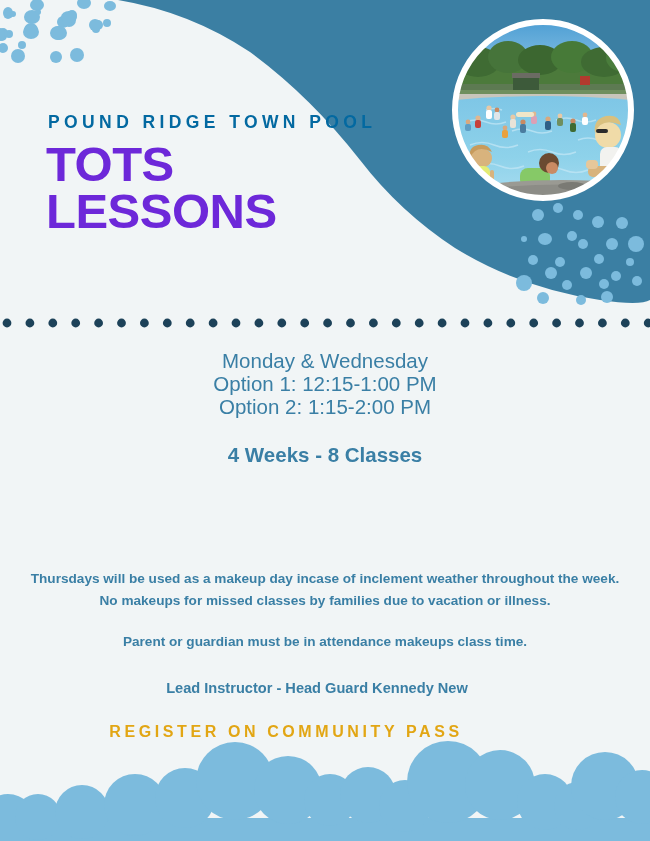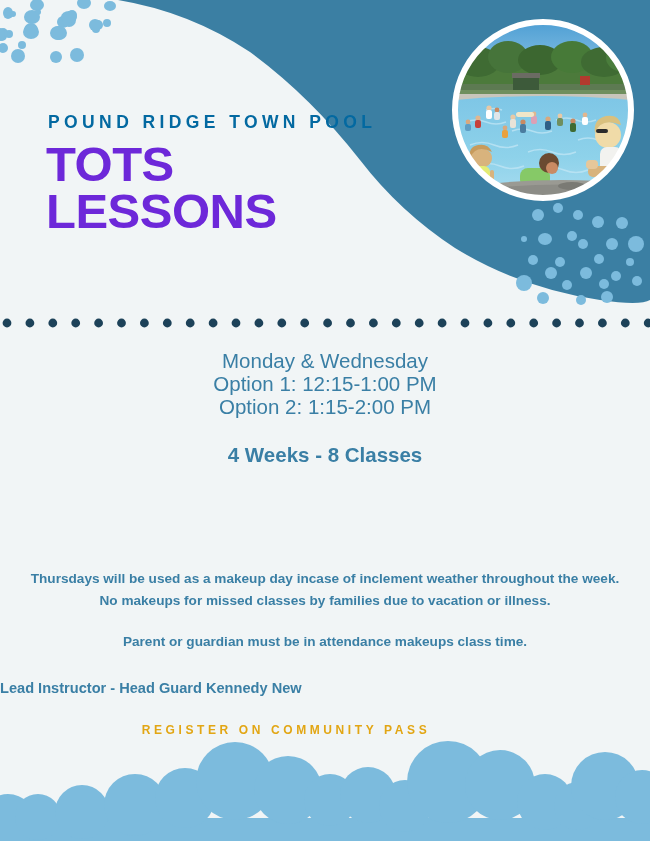--- a/index.html
+++ b/index.html
@@ -84,31 +84,32 @@
     font-weight: bold;
     line-height: 22px;
     color: #3a7fa5;
   }
   .note-gap { height: 19px; }
   .instructor {
     position: absolute;
     left: 0;
     top: 680px;
     width: 634px;
+    text-align: center;
     font-size: 14.6px;
     font-weight: bold;
     color: #3a7fa5;
   }
   .register {
     position: absolute;
     left: 0;
     top: 723px;
     width: 572px;
     text-align: center;
-    font-size: 12px;
+    font-size: 16px;
     font-weight: bold;
     letter-spacing: 3.6px;
     color: #e2a614;
   }
 </style>
 </head>
 <body>
 
 <div id="flyer">
 

